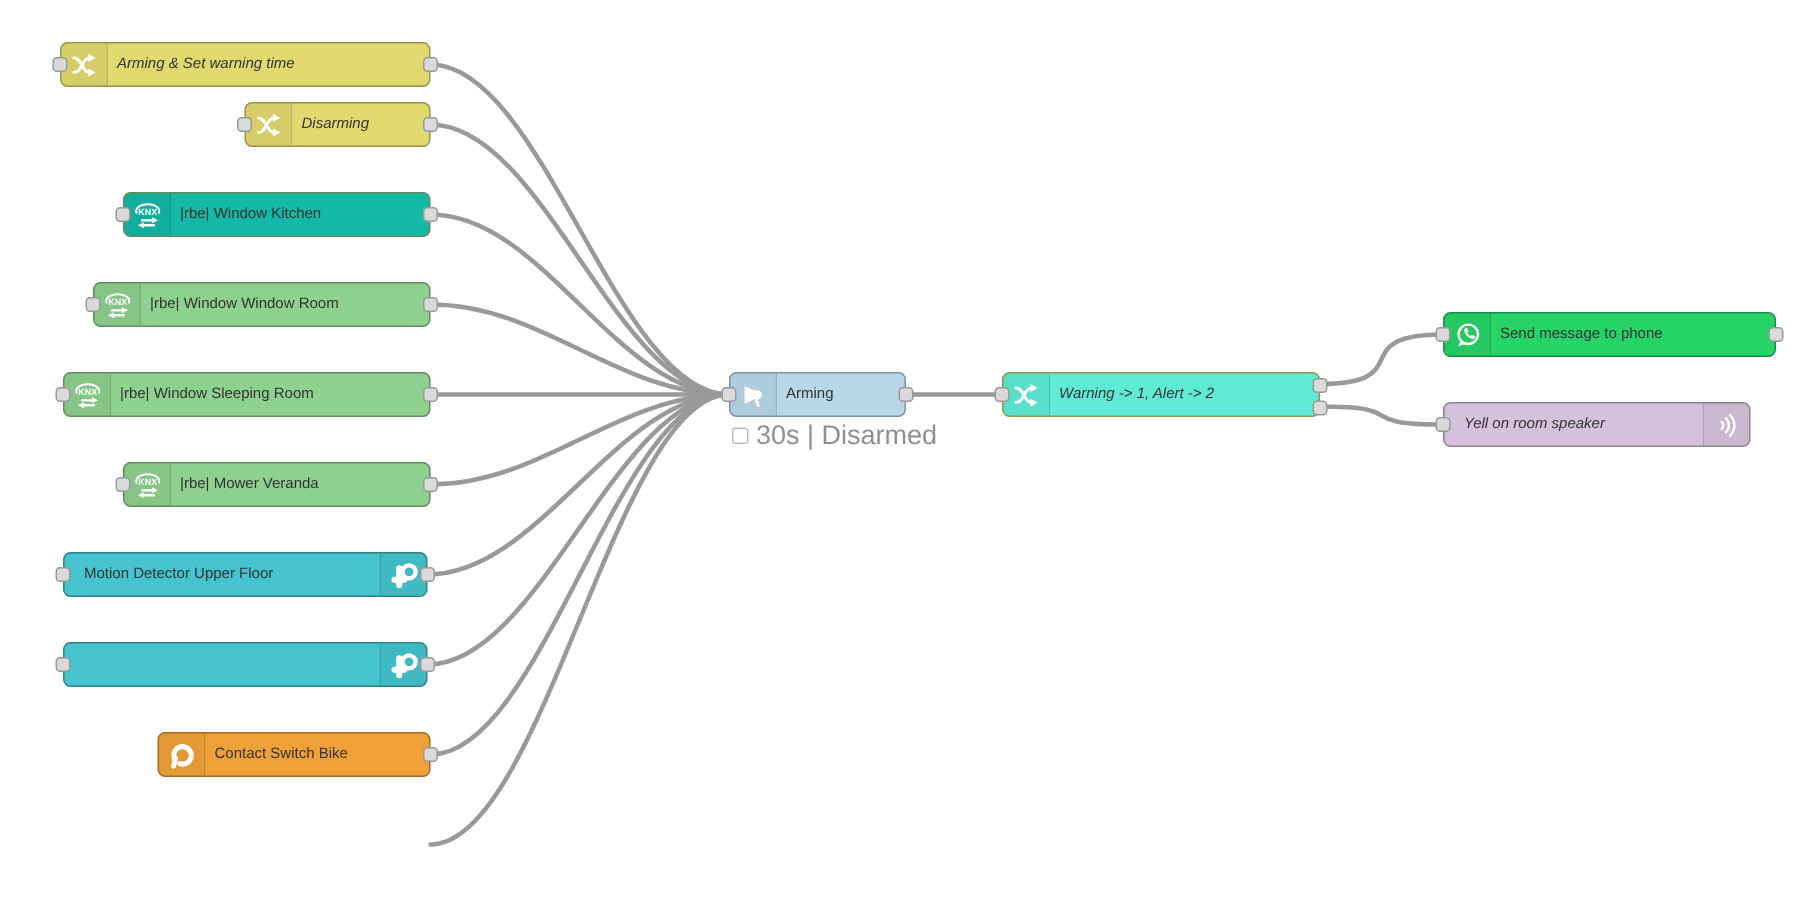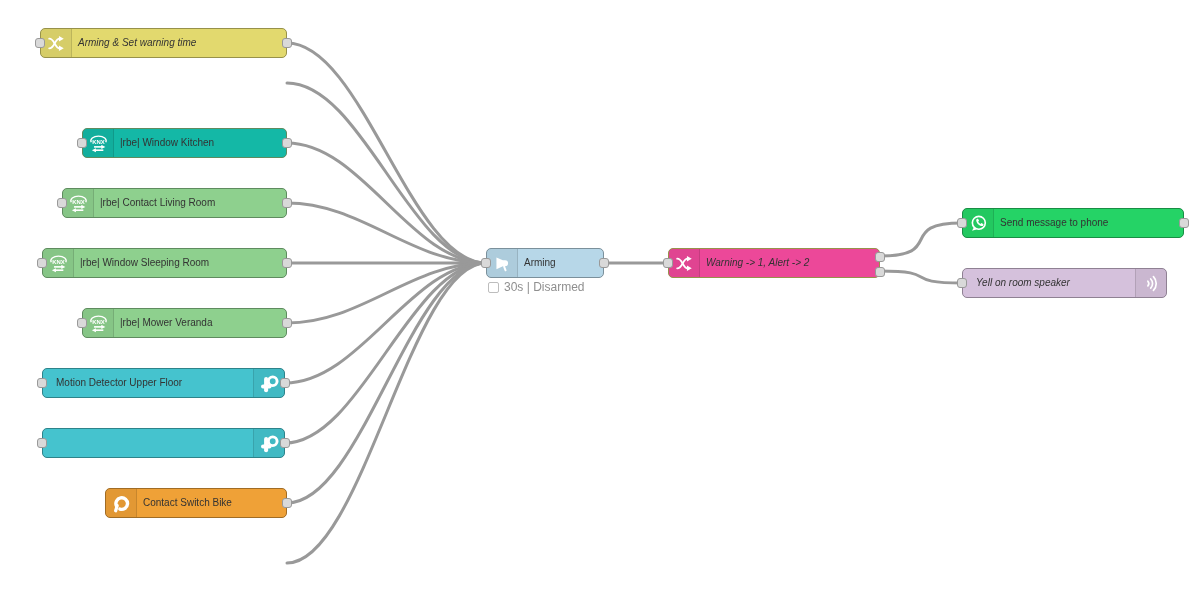--- a/index.html
+++ b/index.html
@@ -39,21 +39,21 @@
   .port.in{left:-6px;}
   .port.out{right:-6px;}
   .port.mid{top:9px;}
   .status{
     position:absolute;z-index:2;display:flex;align-items:center;gap:5px;
   }
   .status-ring{
     width:9px;height:9px;border:1.5px solid #bdbdbd;border-radius:2px;
     background:#fff;box-sizing:content-box;
   }
-  .status-text{font-size:12px;color:#8f8f8f;white-space:nowrap;}
+  .status-text{font-size:18px;color:#8f8f8f;white-space:nowrap;}
 </style>
 </head>
 <body>
 
 <div id="canvas">
     <svg id="wires" width="1204" height="610">
       <path d="M287 43 C362 43 411 263 486 263" fill="none" stroke="#999999" stroke-width="3" stroke-linecap="round"></path>
       <path d="M287 83 C362 83 411 263 486 263" fill="none" stroke="#999999" stroke-width="3" stroke-linecap="round"></path>
       <path d="M287 143 C362 143 411 263 486 263" fill="none" stroke="#999999" stroke-width="3" stroke-linecap="round"></path>
       <path d="M287 203 C362 203 411 263 486 263" fill="none" stroke="#999999" stroke-width="3" stroke-linecap="round"></path>
@@ -75,20 +75,35 @@
             <path d="M4 19 C11 19 10.5 7 17 7"></path>
           </g>
           <path fill="#fff" d="M16 3.6 L22 7 L16 10.4 Z"></path>
           <path fill="#fff" d="M16 15.6 L22 19 L16 22.4 Z"></path>
         </svg>
       </div>
       <span class="node-label after-left-icon italic">Arming &amp; Set warning time</span>
       <div class="port in mid"></div>
       <div class="port out mid"></div>
     </div>
+    <div class="node" style="left: 163px; top: 68px; width: 124px; background: rgb(226, 217, 110); border-color: rgb(151, 145, 74);">
+      <div class="icon-shade left">
+        <svg viewBox="0 0 26 26">
+          <g fill="none" stroke="#fff" stroke-width="2.4" stroke-linecap="round">
+            <path d="M4 7 C11 7 10.5 19 17 19"></path>
+            <path d="M4 19 C11 19 10.5 7 17 7"></path>
+          </g>
+          <path fill="#fff" d="M16 3.6 L22 7 L16 10.4 Z"></path>
+          <path fill="#fff" d="M16 15.6 L22 19 L16 22.4 Z"></path>
+        </svg>
+      </div>
+      <span class="node-label after-left-icon italic">Disarming</span>
+      <div class="port in mid"></div>
+      <div class="port out mid"></div>
+    </div>
     <div class="node" style="left: 82px; top: 128px; width: 205px; background: #14b8a6; border-color: rgb(95, 139, 95);">
       <div class="icon-shade left">
         <svg viewBox="0 0 26 26">
           <path d="M4 11.5 A 9.5 5.8 0 1 1 22 11.5" fill="none" stroke="#fff" stroke-width="1.6"></path>
           <text x="13" y="13" font-size="7.4" font-weight="bold" fill="#fff" text-anchor="middle" font-family="Liberation Sans, sans-serif">KNX</text>
           <path d="M7.5 17.2 H17.5" stroke="#fff" stroke-width="2" fill="none"></path>
           <path d="M16.5 14.7 L21.5 17.2 L16.5 19.7 Z" fill="#fff"></path>
           <path d="M9 21.3 H19" stroke="#fff" stroke-width="2" fill="none"></path>
           <path d="M9.8 18.8 L4.8 21.3 L9.8 23.8 Z" fill="#fff"></path>
         </svg>
@@ -101,21 +116,21 @@
       <div class="icon-shade left">
         <svg viewBox="0 0 26 26">
           <path d="M4 11.5 A 9.5 5.8 0 1 1 22 11.5" fill="none" stroke="#fff" stroke-width="1.6"></path>
           <text x="13" y="13" font-size="7.4" font-weight="bold" fill="#fff" text-anchor="middle" font-family="Liberation Sans, sans-serif">KNX</text>
           <path d="M7.5 17.2 H17.5" stroke="#fff" stroke-width="2" fill="none"></path>
           <path d="M16.5 14.7 L21.5 17.2 L16.5 19.7 Z" fill="#fff"></path>
           <path d="M9 21.3 H19" stroke="#fff" stroke-width="2" fill="none"></path>
           <path d="M9.8 18.8 L4.8 21.3 L9.8 23.8 Z" fill="#fff"></path>
         </svg>
       </div>
-      <span class="node-label after-left-icon">|rbe| Contact Living Room</span>
+      <span class="node-label after-left-icon">|rbe| Window Window Room</span>
       <div class="port in mid"></div>
       <div class="port out mid"></div>
     </div>
     <div class="node" style="left: 42px; top: 248px; width: 245px; background: rgb(142, 208, 142); border-color: rgb(95, 139, 95);">
       <div class="icon-shade left">
         <svg viewBox="0 0 26 26">
           <path d="M4 11.5 A 9.5 5.8 0 1 1 22 11.5" fill="none" stroke="#fff" stroke-width="1.6"></path>
           <text x="13" y="13" font-size="7.4" font-weight="bold" fill="#fff" text-anchor="middle" font-family="Liberation Sans, sans-serif">KNX</text>
           <path d="M7.5 17.2 H17.5" stroke="#fff" stroke-width="2" fill="none"></path>
           <path d="M16.5 14.7 L21.5 17.2 L16.5 19.7 Z" fill="#fff"></path>
@@ -183,21 +198,21 @@
       <div class="icon-shade left">
         <svg viewBox="0 0 26 26">
           <path fill="#fff" d="M5.5 5.5 L5.5 20 L13.5 16.4 L16.2 16.4 A3.7 3.7 0 0 0 16.2 9 L13.5 9 Z"></path>
           <path d="M15 16.8 L16.8 21.4" stroke="#fff" stroke-width="2.4" stroke-linecap="round" fill="none"></path>
         </svg>
       </div>
       <span class="node-label after-left-icon">Arming</span>
       <div class="port in mid"></div>
       <div class="port out mid"></div>
     </div>
-    <div class="node" style="left: 668px; top: 248px; width: 212px; background: #ec4899; border-color: rgb(151, 145, 74);">
+    <div class="node" style="left: 668px; top: 248px; width: 212px; background: #5eead4; border-color: rgb(151, 145, 74);">
       <div class="icon-shade left">
         <svg viewBox="0 0 26 26">
           <g fill="none" stroke="#fff" stroke-width="2.4" stroke-linecap="round">
             <path d="M4 7 C11 7 10.5 19 17 19"></path>
             <path d="M4 19 C11 19 10.5 7 17 7"></path>
           </g>
           <path fill="#fff" d="M16 3.6 L22 7 L16 10.4 Z"></path>
           <path fill="#fff" d="M16 15.6 L22 19 L16 22.4 Z"></path>
         </svg>
       </div>

